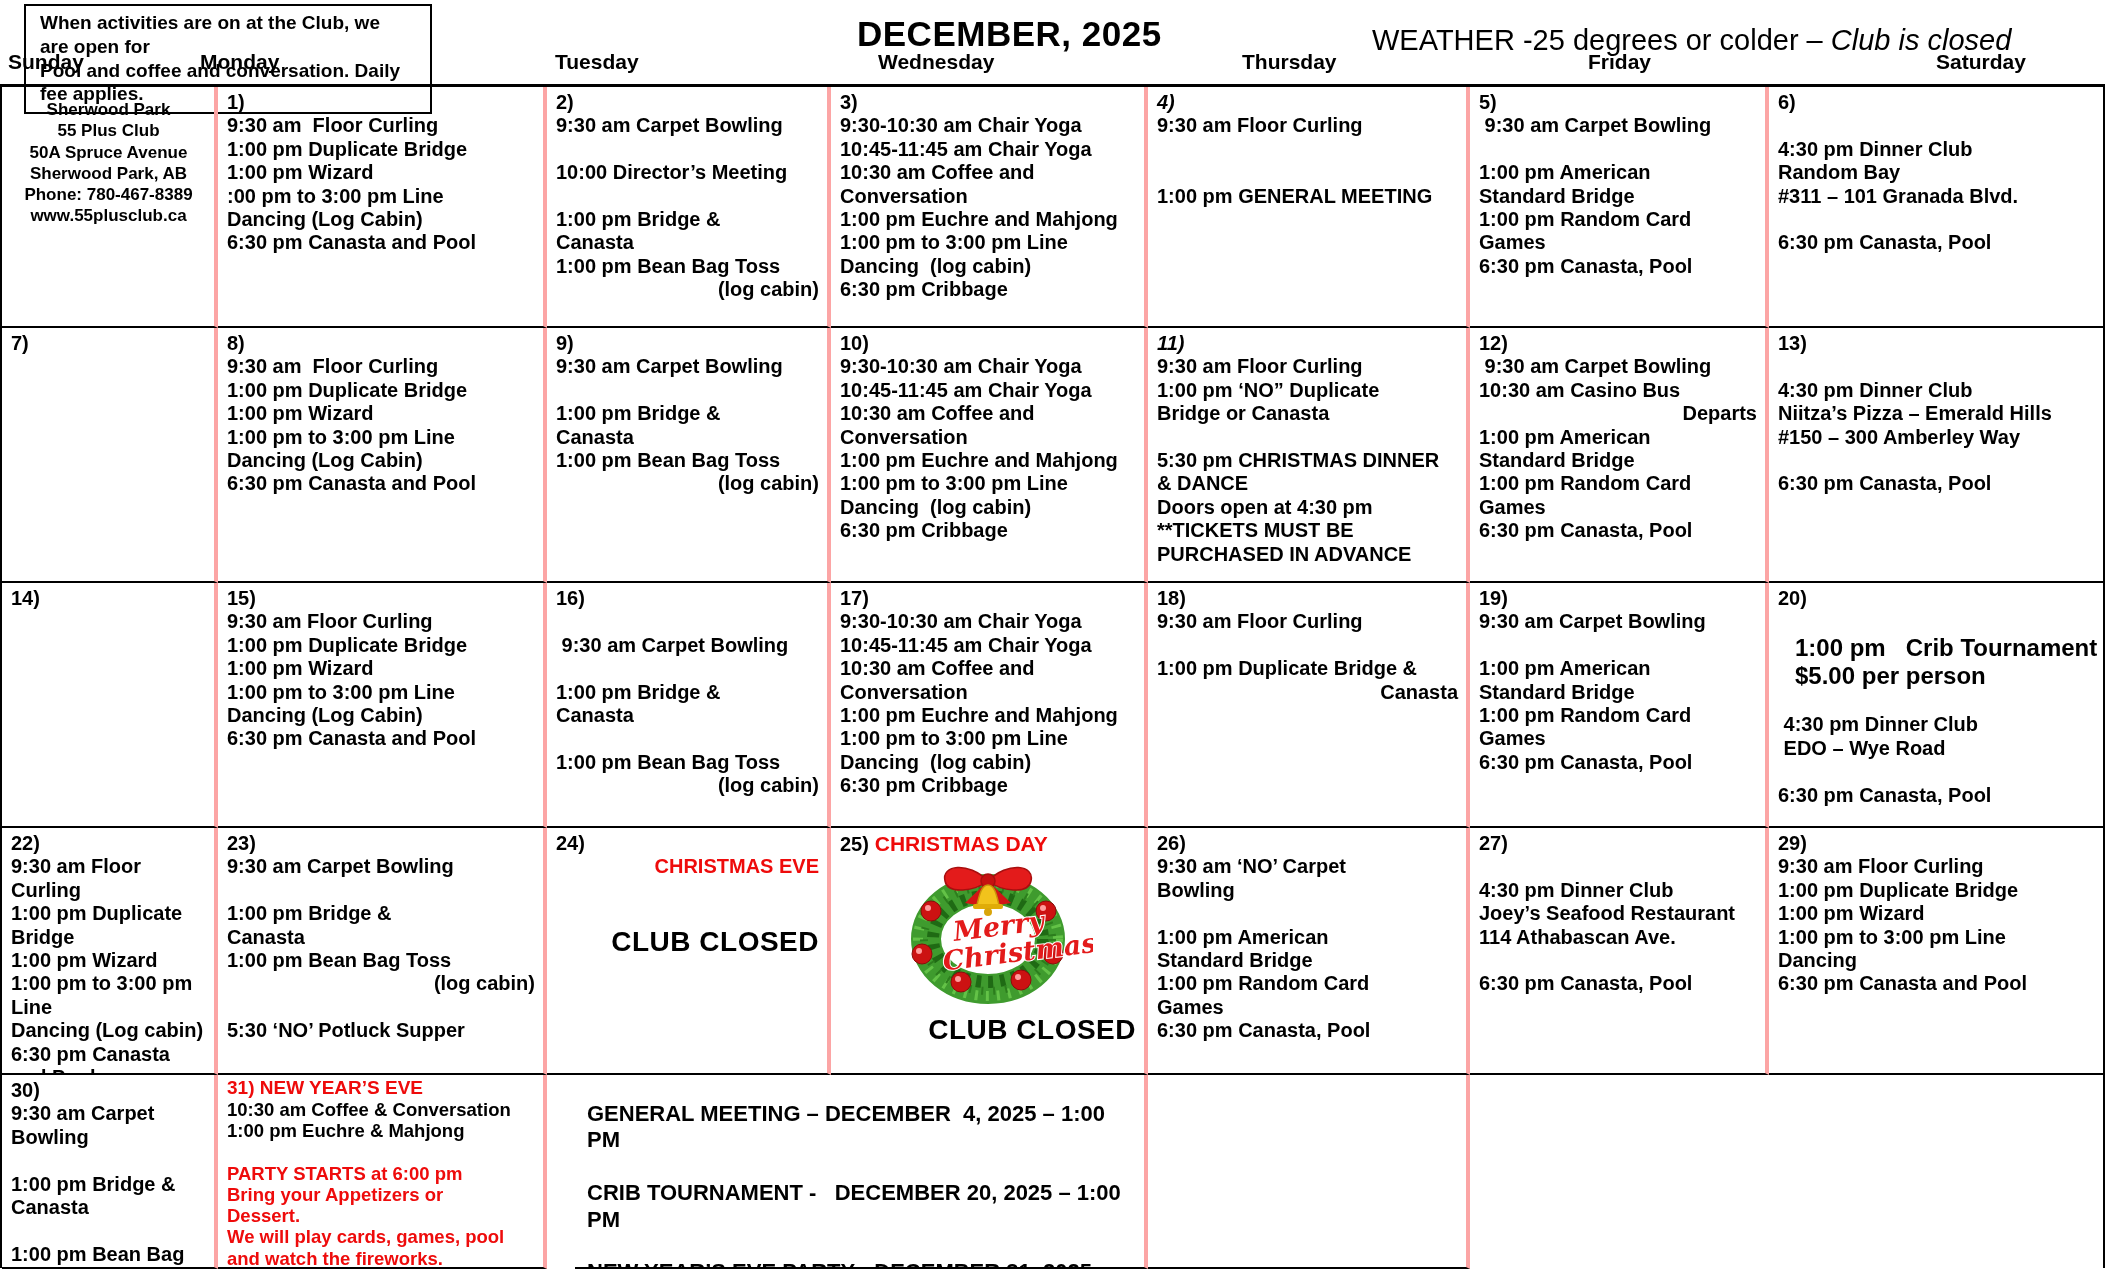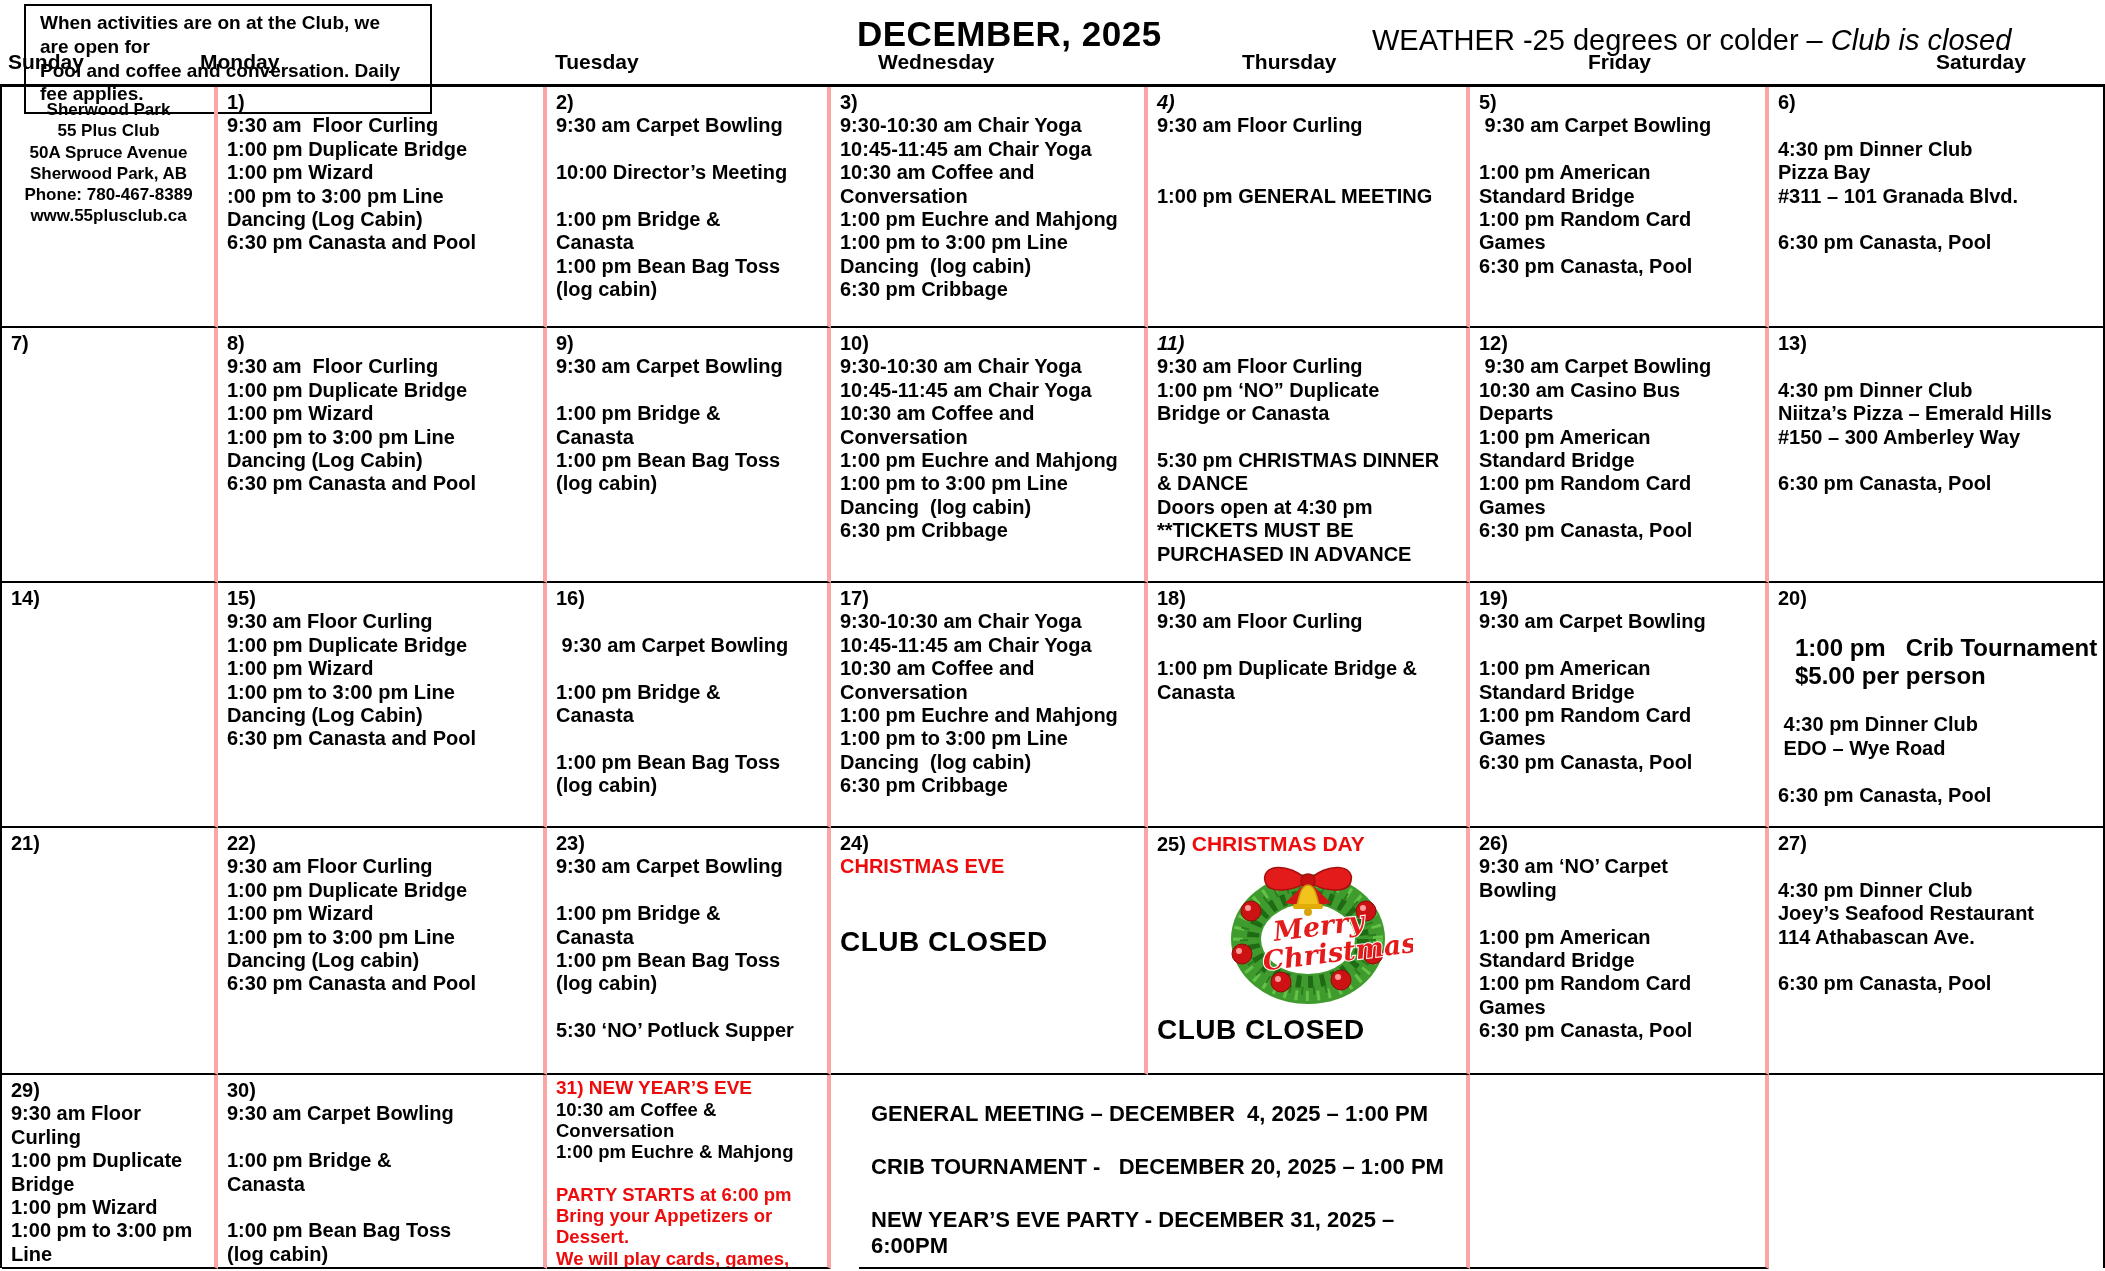--- a/index.html
+++ b/index.html
@@ -35,21 +35,21 @@
     grid-template-rows:241px 255px 245px 247px 194px;
     border-top:3px solid #000; border-left:2px solid #000; border-right:2px solid #000;
   }
   .cell {
     border-right:4px solid #fca5a5; border-bottom:2px solid #000;
     padding:4px 8px 4px 9px; overflow:hidden;
     font-weight:bold; font-size:20px; line-height:1.17;
   }
   .cell:nth-child(7n) { border-right:none; }
   .line { white-space:pre-wrap; }
-  .a-center { text-align:left; }
+  .a-center { text-align:right; }
   .s-sm { font-size:24px;margin-left:17px; }
   .s-md { font-size:20px; }
   .s-lg { font-size:28px; letter-spacing:0.5px; }
   .daynum-line { white-space:pre-wrap; }
   .daynum { font-size:20px; }
   .daynum.italic { font-style:italic; }
   .num-suffix { font-size:21px; }
   .club-info { padding-top:12px; text-align:center; font-size:17px; line-height:1.25; }
   .compact { font-size:18.5px; line-height:1.15; padding-top:2px; }
   .compact .daynum, .compact .num-suffix { font-size:19px; }
@@ -130,21 +130,21 @@
         <div class="line">1:00 pm American</div>
         <div class="line">Standard Bridge</div>
         <div class="line">1:00 pm Random Card</div>
         <div class="line">Games</div>
         <div class="line">6:30 pm Canasta, Pool</div>
       </div>
       <div class="cell">
         <div class="daynum-line"><span class="daynum">6)</span></div>
         <div class="line">&nbsp;</div>
         <div class="line">4:30 pm Dinner Club</div>
-        <div class="line">Pizza Bay</div>
+        <div class="line">Random Bay</div>
         <div class="line">#311 – 101 Granada Blvd.</div>
         <div class="line">&nbsp;</div>
         <div class="line">6:30 pm Canasta, Pool</div>
       </div>
       <div class="cell">
         <div class="daynum-line"><span class="daynum">7)</span></div>
       </div>
       <div class="cell">
         <div class="daynum-line"><span class="daynum">8)</span></div>
         <div class="line">9:30 am  Floor Curling</div>
@@ -260,23 +260,20 @@
       <div class="cell">
         <div class="daynum-line"><span class="daynum">20)</span></div>
         <div class="line">&nbsp;</div>
         <div class="line s-sm">1:00 pm   Crib Tournament</div>
         <div class="line s-sm">$5.00 per person</div>
         <div class="line">&nbsp;</div>
         <div class="line"> 4:30 pm Dinner Club</div>
         <div class="line"> EDO – Wye Road</div>
         <div class="line">&nbsp;</div>
         <div class="line">6:30 pm Canasta, Pool</div>
-      </div>
-      <div class="cell">
-        <div class="daynum-line"><span class="daynum">21)</span></div>
       </div>
       <div class="cell">
         <div class="daynum-line"><span class="daynum">22)</span></div>
         <div class="line">9:30 am Floor Curling</div>
         <div class="line">1:00 pm Duplicate Bridge</div>
         <div class="line">1:00 pm Wizard</div>
         <div class="line">1:00 pm to 3:00 pm Line</div>
         <div class="line">Dancing (Log cabin)</div>
         <div class="line">6:30 pm Canasta and Pool</div>
       </div>

